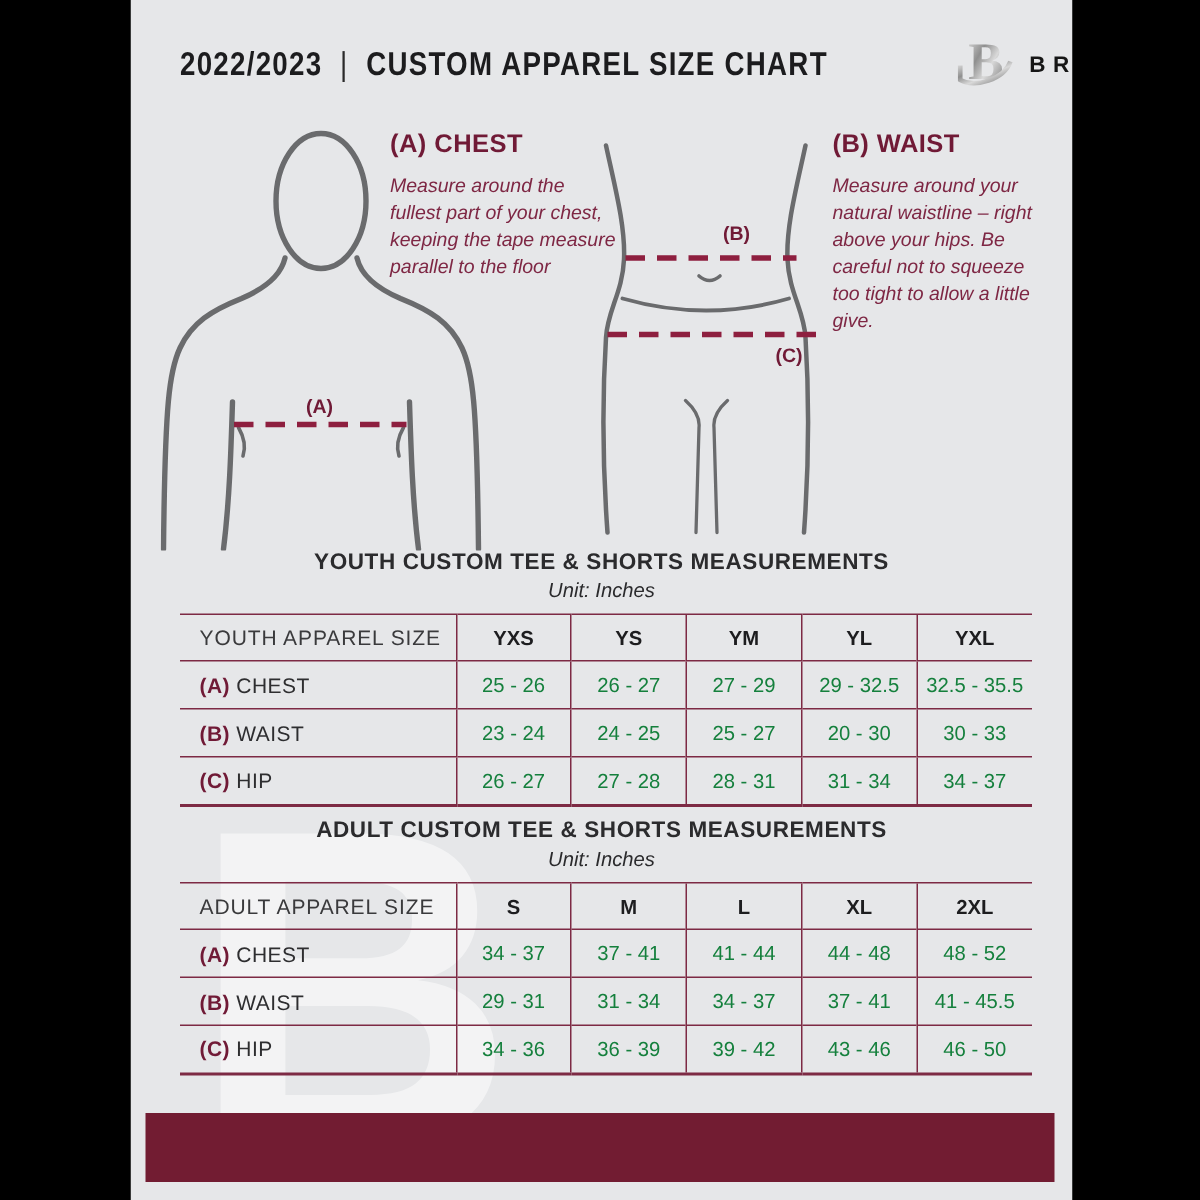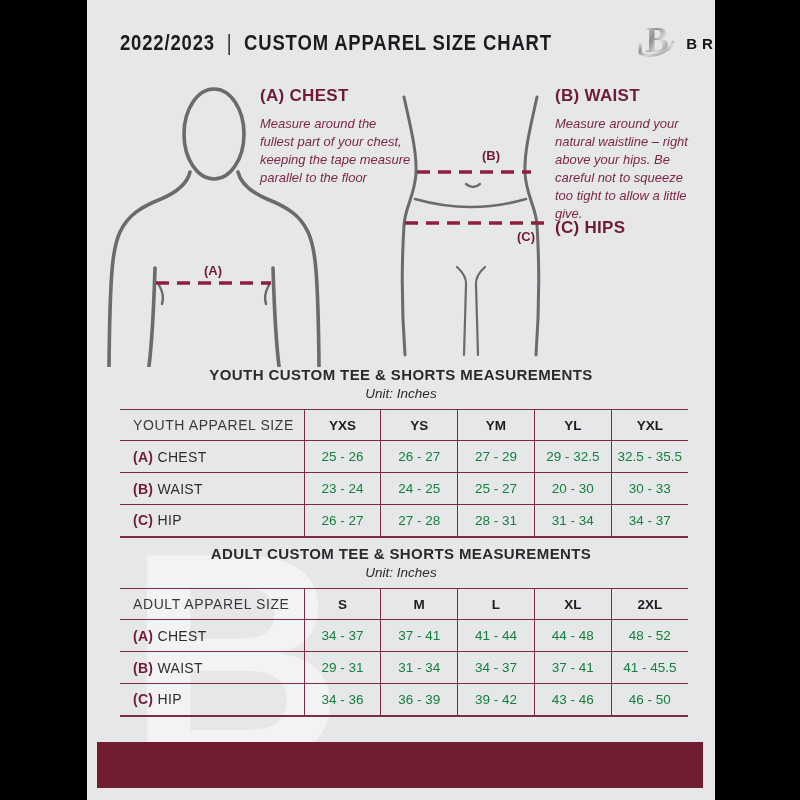--- a/index.html
+++ b/index.html
@@ -135,21 +135,20 @@
 
     <div class="blurb blurb-chest">
       <h3>(A) CHEST</h3>
       <p>Measure around the fullest part of your chest, keeping the tape measure parallel to the floor</p>
     </div>
     <div class="blurb blurb-waist">
       <h3>(B) WAIST</h3>
       <p>Measure around your natural waistline – right above your hips. Be careful not to squeeze too tight to allow a little give.</p>
     </div>
     <div class="blurb blurb-hips">
-      <h3>(C) HIPS</h3>
     </div>
   </div>
 
   <div class="tsection youth">
     <div class="ttitle">YOUTH CUSTOM TEE &amp; SHORTS MEASUREMENTS</div>
     <div class="tunit">Unit: Inches</div>
     <table>
       <colgroup>
           <col class="c-label">
           <col>

